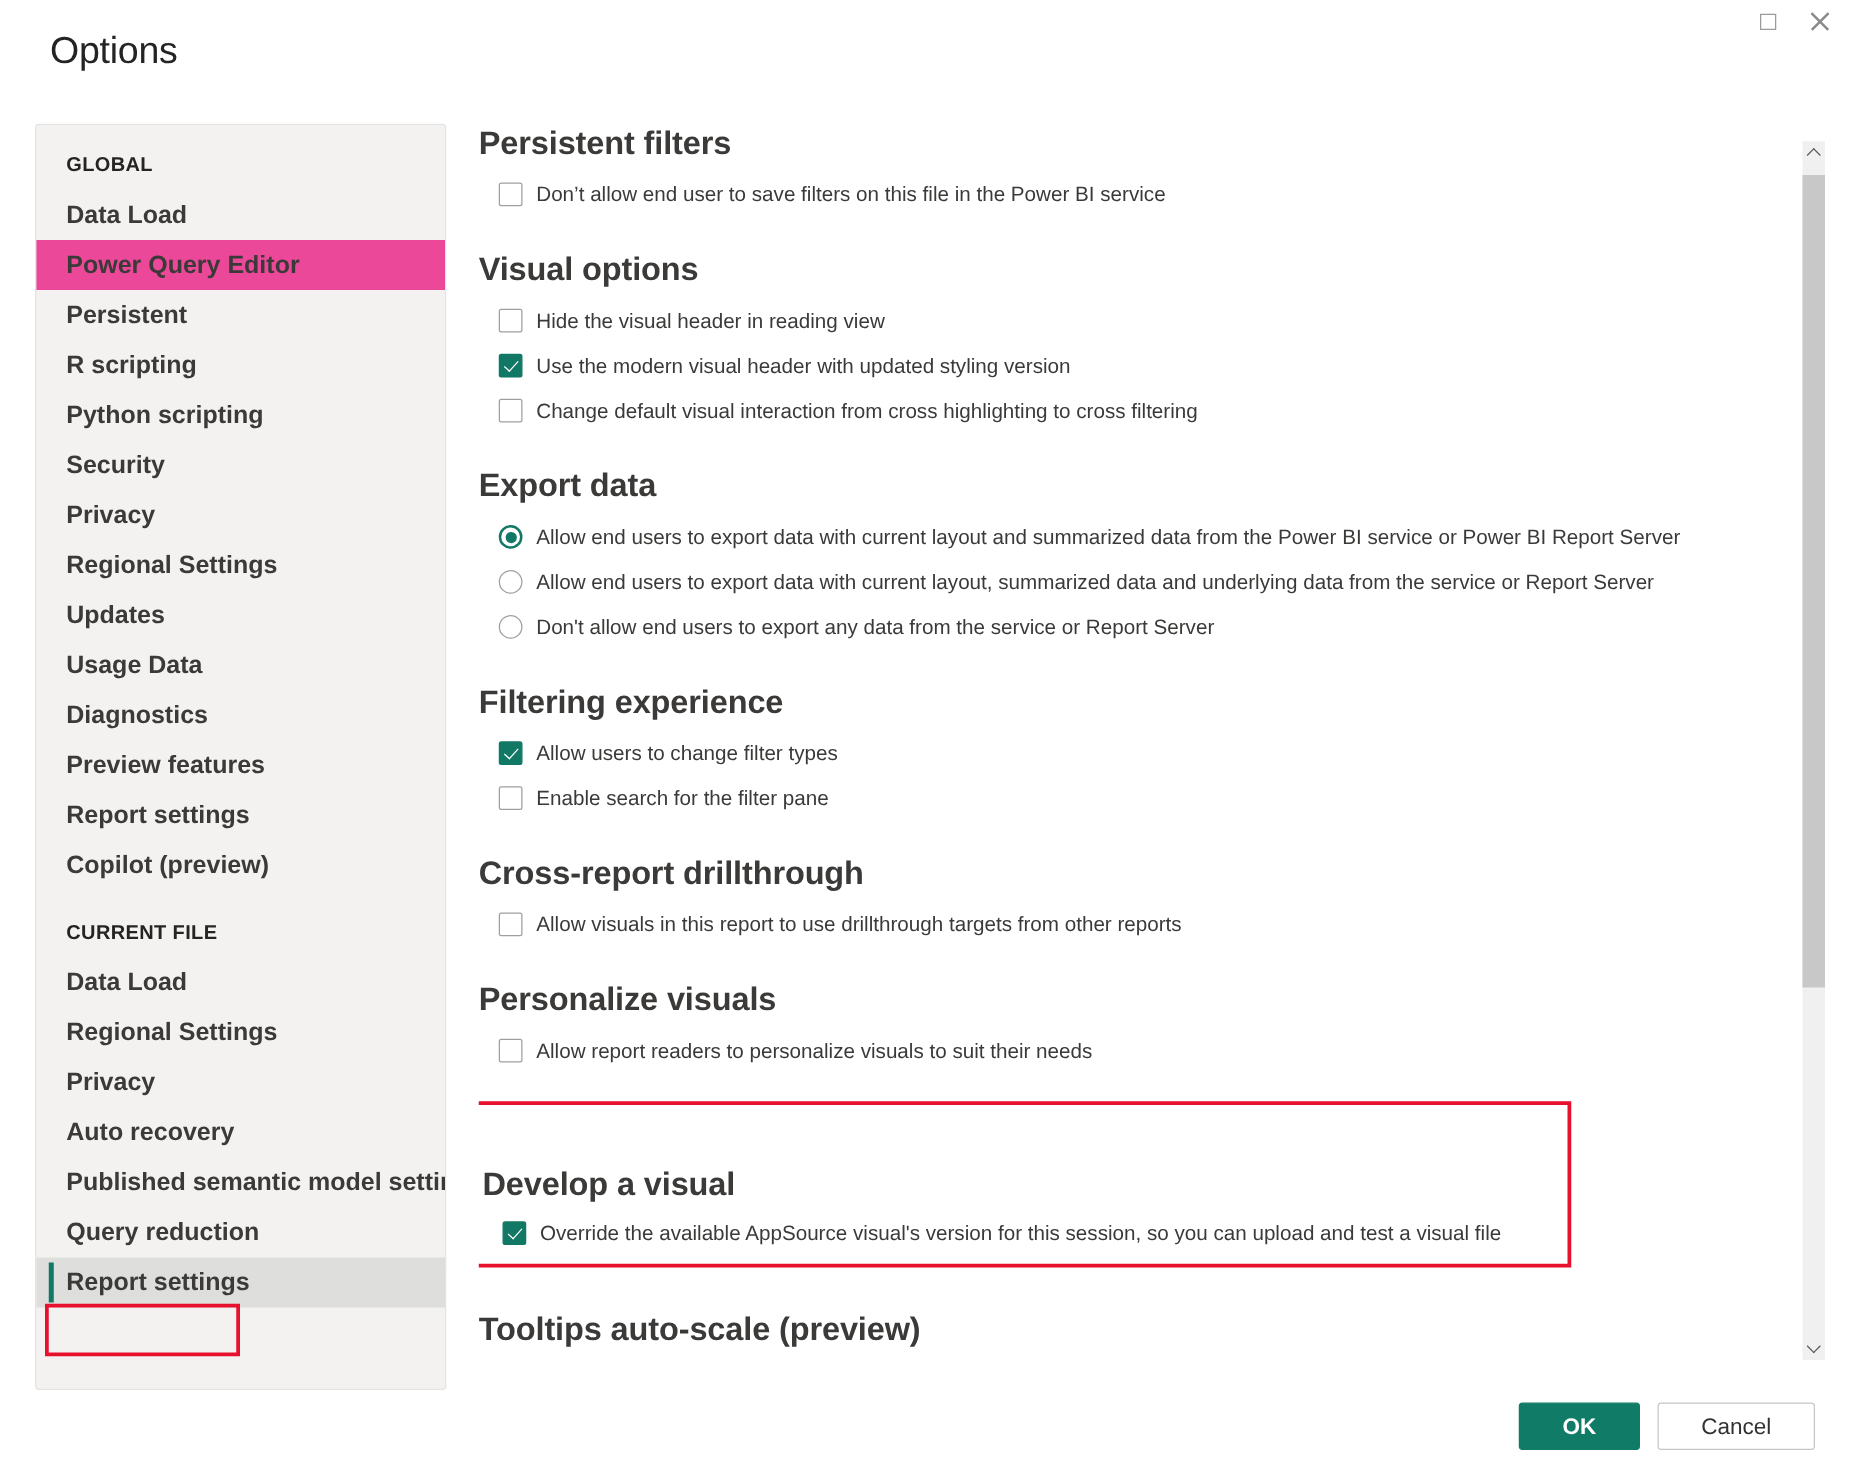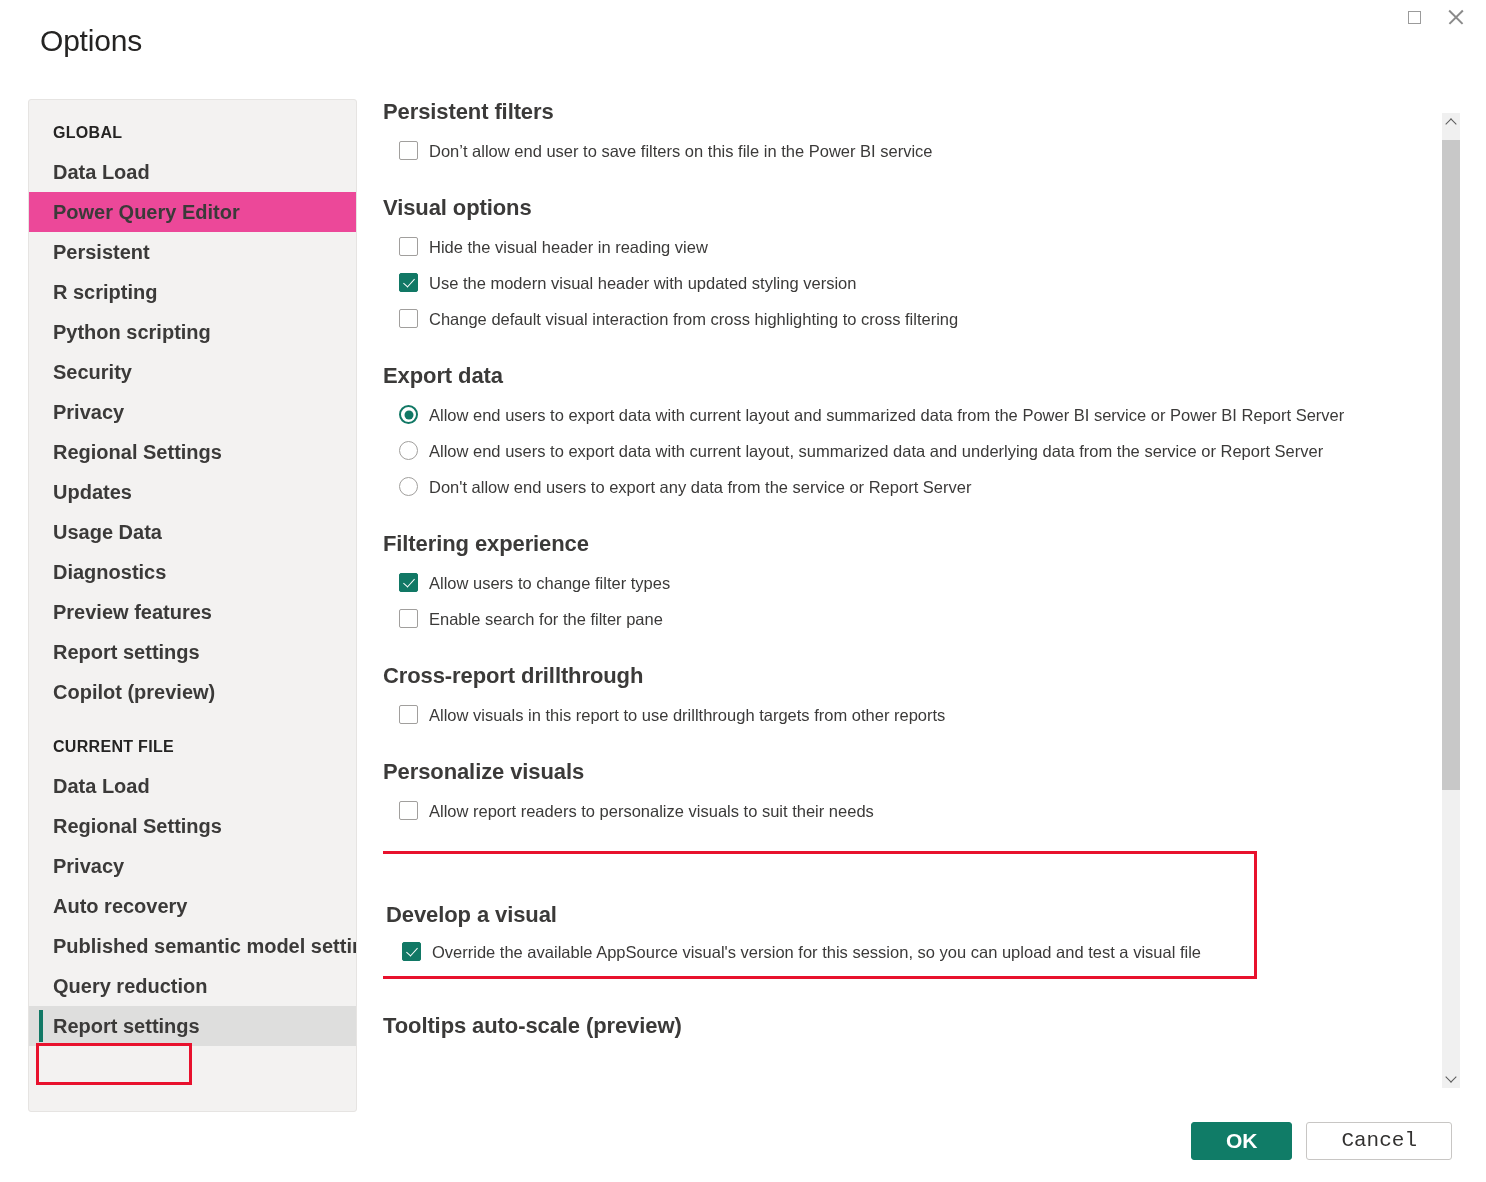--- a/index.html
+++ b/index.html
@@ -125,21 +125,21 @@
   .content {
     position: absolute;
     left: 383px;
     top: 99px;
     width: 1060px;
     height: 1000px;
     overflow: hidden;
   }
   .section { margin-bottom: 6px; }
   .section-title {
-    font-size: 22px;
+    font-size: 26px;
     font-weight: 600;
     color: #3b3a39;
     margin: 0 0 16px 0;
     letter-spacing: -0.1px;
   }
   .section + .section .section-title { margin-top: 34px; }
 
   .opt-row {
     display: flex;
     align-items: flex-start;
@@ -278,40 +278,39 @@
   
   .footer {
     position: absolute;
     right: 34px;
     bottom: 22px;
     display: flex;
     gap: 14px;
   }
   .btn {
     font-family: "Liberation Sans", sans-serif;
-    font-size: 21px;
+    font-size: 18px;
     border-radius: 3px;
     cursor: pointer;
     padding: 0 34px;
     height: 38px;
     line-height: 36px;
     text-align: left;
     min-width: 96px;
   }
   .btn-primary {
     background: #107C67;
     color: #ffffff;
     border: 1px solid #107C67;
     font-weight: 600;
   }
   .btn-secondary {
     background: #ffffff;
     color: #323130;
     border: 1px solid #c8c6c4;
-    font-family: Liberation Mono, monospace;
   }
 </style>
 </head>
 <body>
 
 <div class="window-controls">
   <div class="win-btn">
     <span class="glyph-square"></span>
   </div>
   <div class="win-btn">

